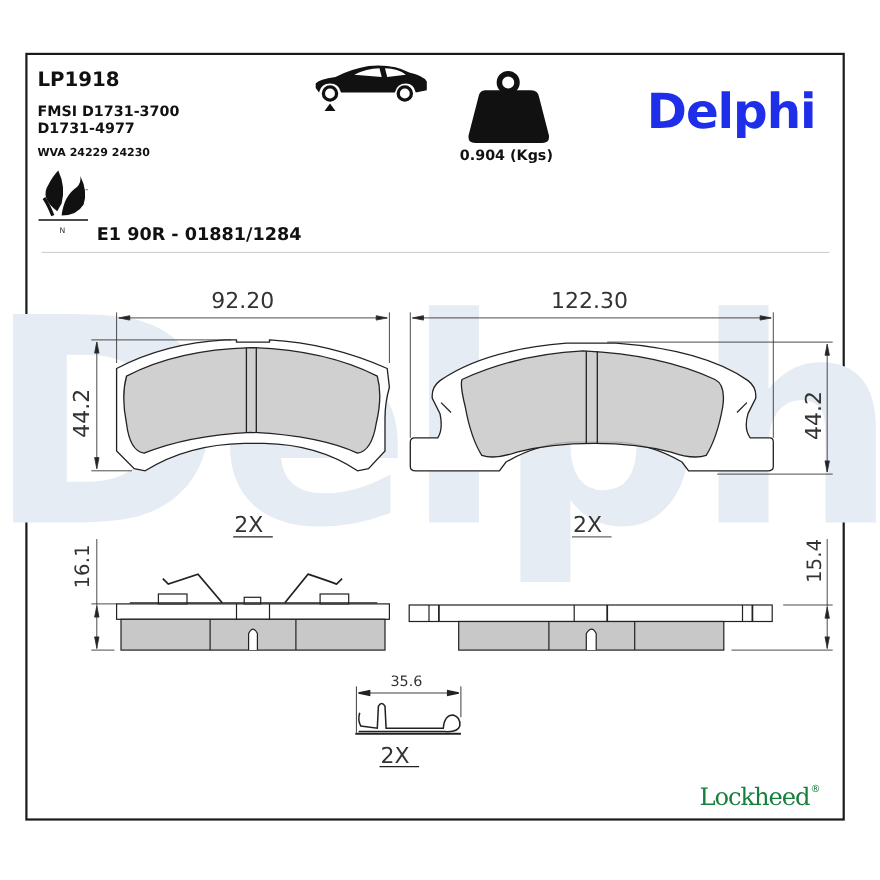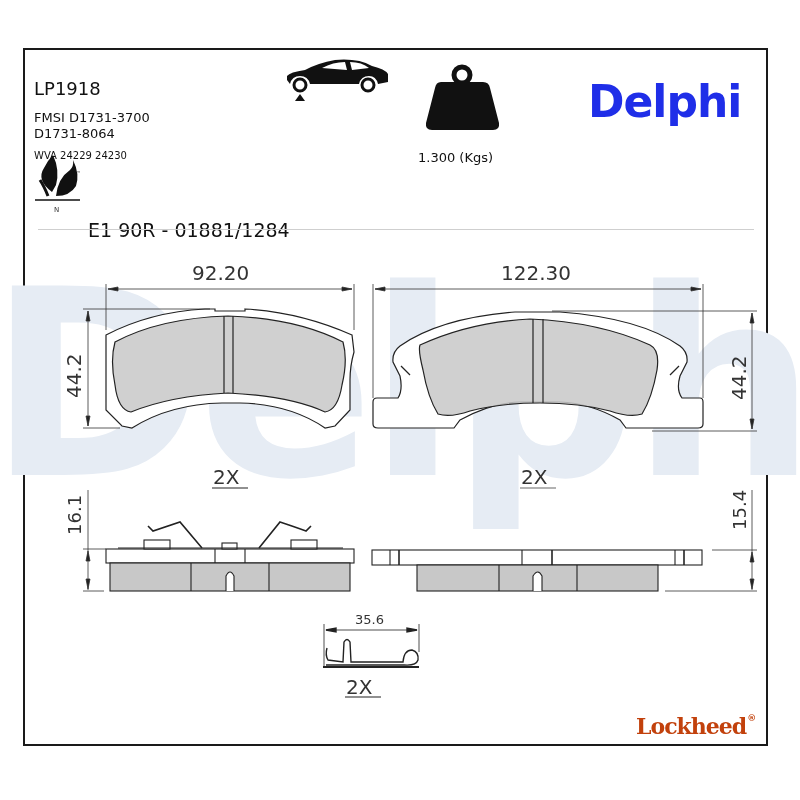--- a/index.html
+++ b/index.html
@@ -1,47 +1,47 @@
 <!DOCTYPE html>
 <html><head>
 <meta charset="utf-8">
 <style>
   html, body { margin: 0; padding: 0; background: #ffffff; }
   body { width: 800px; height: 800px; position: relative; overflow: hidden; font-family: "DejaVu Sans", sans-serif; }
   .frame { position: absolute; left: 23px; top: 48px; width: 745px; height: 698px; border: 2px solid #1a1a1a; box-sizing: border-box; background: #fff; }
   .watermark { position: absolute; left: 0; top: 0; width: 800px; height: 800px; pointer-events: none; }
-  .txt { position: absolute; color: #111; font-weight: normal; white-space: nowrap; margin-top: 16px; }
+  .txt { position: absolute; color: #111; font-weight: bold; white-space: nowrap; }
   .part-no { left: 34px; top: 62px; font-size: 18px; }
   .fmsi1 { left: 34px; top: 94px; font-size: 13px; }
   .fmsi2 { left: 34px; top: 110px; font-size: 13px; }
   .wva { left: 34px; top: 134px; font-size: 10px; }
-  .ece { left: 88px; top: 203px; font-size: 19px; }
+  .ece { left: 88px; top: 203px; font-size: 16px; }
   .weight { left: 418px; top: 134px; font-size: 13px; }
   .brand { position: absolute; left: 588px; top: 76px; font-size: 44px; font-weight: bold; color: #1f2ee8; letter-spacing: -1px; font-family: "DejaVu Sans", sans-serif; }
-  .lockheed { position: absolute; left: 636px; top: 713px; font-size: 22px; font-weight: bold; color: #c2410c; font-family: "DejaVu Serif", serif; letter-spacing: -1px; }
+  .lockheed { position: absolute; left: 636px; top: 713px; font-size: 22px; font-weight: normal; color: #15803d; font-family: "DejaVu Serif", serif; letter-spacing: -1px; }
   .lockheed sup { font-size: 9px; font-family: "DejaVu Sans", sans-serif; vertical-align: top; margin-left: 1px; }
   .rule { position: absolute; left: 38px; top: 229px; width: 716px; height: 1px; background: #cfcfcf; }
   svg.drawing { position: absolute; left: 0; top: 0; }
   .dim { font-family: "DejaVu Sans", sans-serif; font-weight: normal; fill: #333; }
 </style>
 </head>
 <body>
 
 <div class="frame"></div>
 
 <svg class="watermark" width="800" height="800">
   <text x="-12" y="475" font-family="DejaVu Sans, sans-serif" font-weight="bold" font-size="260" fill="#e6ecf4" letter-spacing="-6">Delphi</text>
 </svg>
 
 <div class="txt part-no">LP1918</div>
 <div class="txt fmsi1">FMSI D1731-3700</div>
-<div class="txt fmsi2">D1731-8064</div>
+<div class="txt fmsi2">D1731-4977</div>
 <div class="txt wva">WVA 24229 24230</div>
 <div class="txt ece">E1 90R - 01881/1284</div>
-<div class="txt weight">1.300 (Kgs)</div>
+<div class="txt weight">0.904 (Kgs)</div>
 <div class="brand">Delphi</div>
 <div class="lockheed"><span>Lockheed</span><sup>®</sup></div>
 <div class="rule"></div>
 
 <svg class="drawing" width="800" height="800">
 
   <g>
     <path d="M287,80 L287,76 Q290,72 305,70 Q318,63 335,60 Q358,58 372,66 Q385,69 388,74 L388,82 L378,84 Q376,76 369,76 Q361,76 359,84 L310,84 Q308,76 300,76 Q292,76 290,84 Z" fill="#111"></path>
     <path d="M322,68 Q333,62 345,62 L347,70 Z M350,62 Q362,62 369,68 L352,70 Z" fill="#fff"></path>
     <circle cx="300" cy="85" r="6" fill="#fff" stroke="#111" stroke-width="3"></circle>

